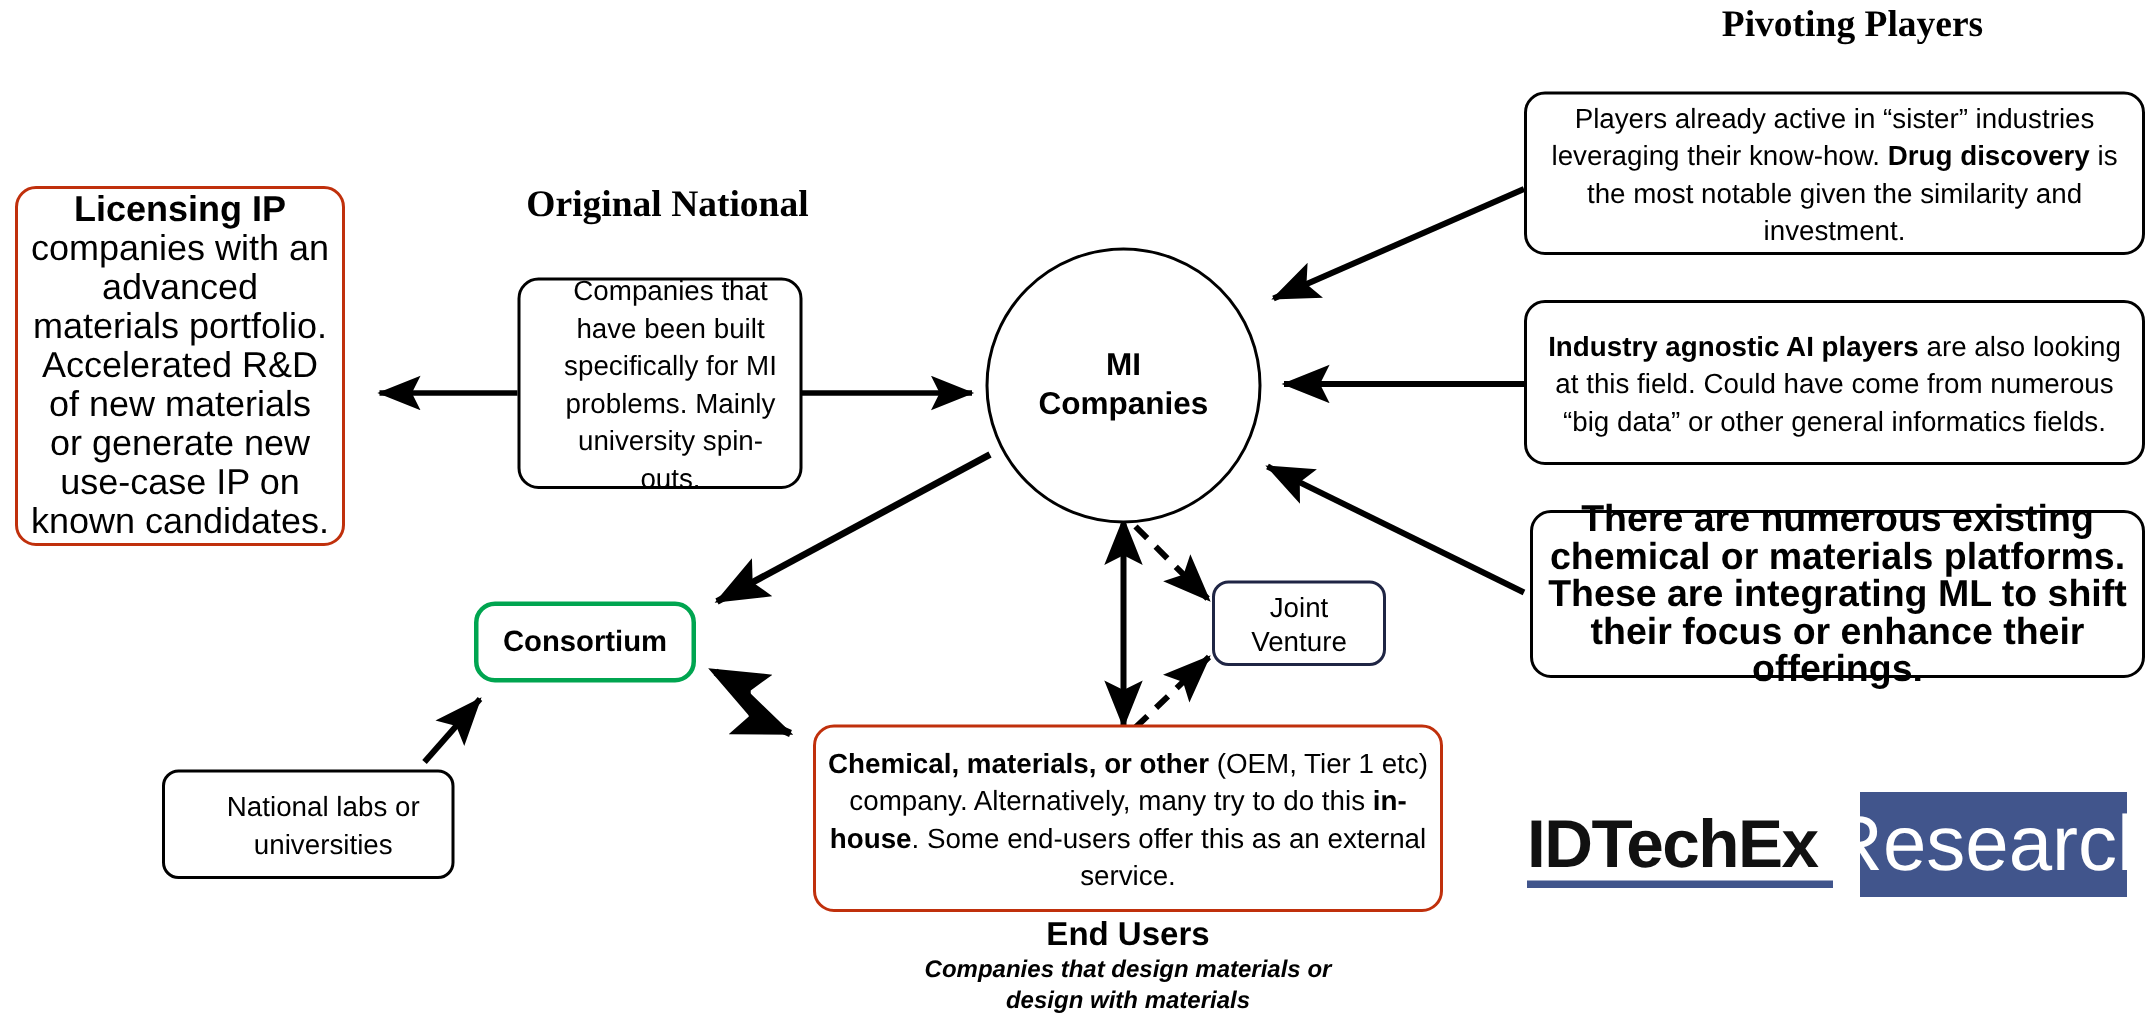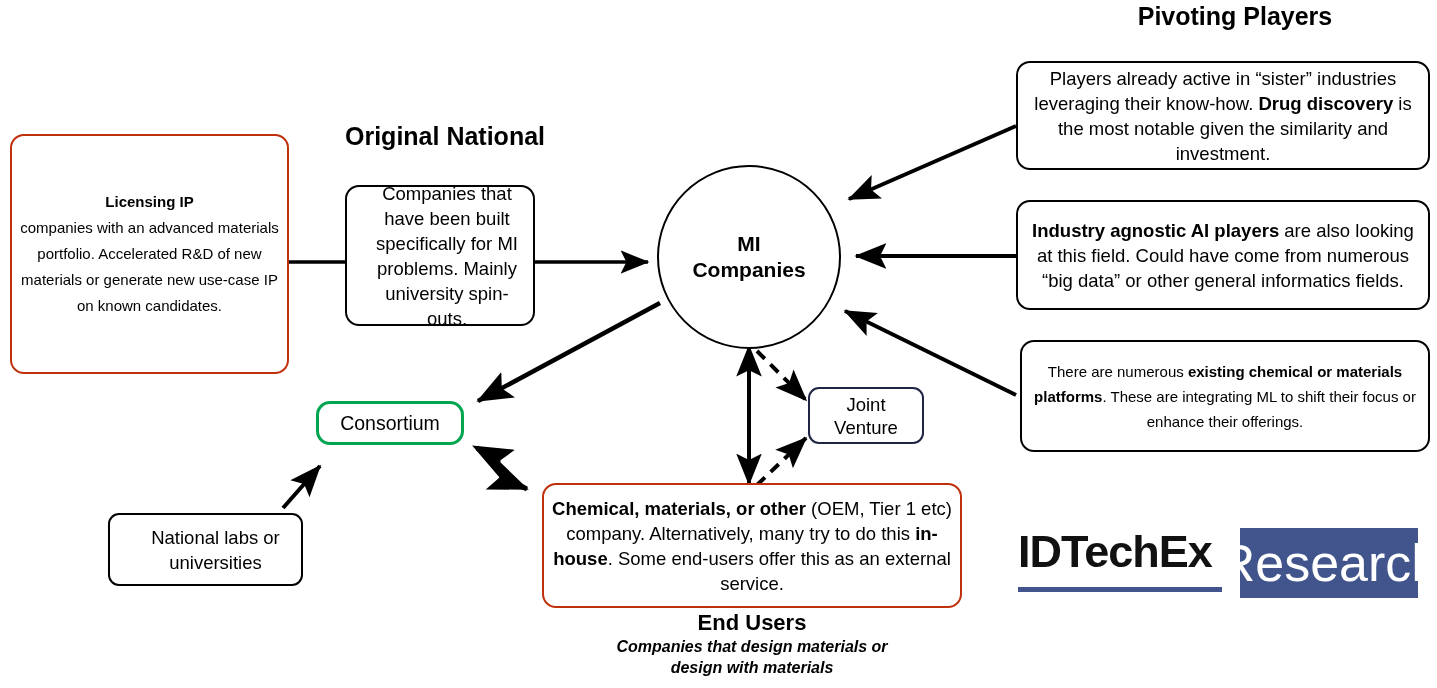--- a/index.html
+++ b/index.html
@@ -36,20 +36,21 @@
   .circle {
     border: 2.5px solid #000000;
     border-radius: 50%;
   }
   .heading {
     position: absolute;
     font-weight: bold;
     color: #000000;
     text-align: center;
     z-index: 3;
+    font-family: Liberation Serif, serif;
   }
   .caption {
     position: absolute;
     text-align: center;
     color: #000000;
     z-index: 3;
   }
   .caption .cap-title { font-weight: bold; font-size: 22px; line-height: 26px; }
   .caption .cap-sub { font-style: italic; font-weight: bold; font-size: 16px; line-height: 21px; }
   .txt { display: block; width: 100%; padding: 0 8px; box-sizing: border-box; }
@@ -68,21 +69,21 @@
     width: 400px;
     height: 70px;
     z-index: 3;
     display: flex;
     align-items: stretch;
   }
   #logo-left {
     position: relative;
     width: 208px;
     display: flex;
-    align-items: flex-start;
+    align-items: center;
     justify-content: flex-start;
   }
   #logo-left .lt {
     font-family: "Liberation Sans", sans-serif;
     font-weight: bold;
     font-size: 45px;
     letter-spacing: -1px;
     color: #111111;
     line-height: 48px;
   }
@@ -180,21 +181,21 @@
   </svg>
 
   <div class="heading" style="left:320px; top:122px; width:250px; font-size:25px; line-height:29px;">
     <span>Original National</span>
   </div>
 
   <div class="heading" style="left:1080px; top:2px; width:310px; font-size:25px; line-height:29px;">
     <span>Pivoting Players</span>
   </div>
 
-  <div class="node box box-red" style="left:10px; top:134px; width:279px; height:240px; font-size:15px; line-height:26px;">
+  <div class="node box box-red" style="left:10px; top:124px; width:220px; height:240px; font-size:24px; line-height:26px;">
     <span class="txt">
       <b>Licensing IP</b><br>
       <span>companies with an advanced materials portfolio. Accelerated R&amp;D of new materials or generate new use-case IP on known candidates.</span>
     </span>
   </div>
 
   <div class="node box" style="left:345px; top:185px; width:190px; height:141px; font-size:18.5px; line-height:25px;padding-left:14px;">
     <span class="txt">Companies that have been built specifically for MI problems. Mainly university spin-outs.</span>
   </div>
 
@@ -210,27 +211,27 @@
       <span>Players already active in “sister” industries leveraging their know-how. </span><b>Drug discovery</b><span> is the most notable given the similarity and investment.</span>
     </span>
   </div>
 
   <div class="node box" style="left:1016px; top:200px; width:414px; height:110px; font-size:18.5px; line-height:25px;">
     <span class="txt">
       <b>Industry agnostic AI players</b><span> are also looking at this field. Could have come from numerous “big data” or other general informatics fields.</span>
     </span>
   </div>
 
-  <div class="node box" style="left:1020px; top:340px; width:410px; height:112px; font-size:15px; line-height:25px;">
+  <div class="node box" style="left:1020px; top:340px; width:410px; height:112px; font-size:25px; line-height:25px;font-weight:bold;">
     <span class="txt">
       <span>There are numerous </span><b>existing chemical or materials platforms</b><span>. These are integrating ML to shift their focus or enhance their offerings.</span>
     </span>
   </div>
 
-  <div class="node box box-green" style="left:316px; top:401px; width:148px; height:44px; font-size:19.5px; font-weight:normal;">
+  <div class="node box box-green" style="left:316px; top:401px; width:148px; height:54px; font-size:19.5px; font-weight:bold;">
     <span class="txt">Consortium</span>
   </div>
 
   <div class="node box box-navy" style="left:808px; top:387px; width:116px; height:57px; font-size:18.5px; line-height:23px; font-weight:normal; border-radius:11px;">
     <span class="txt">
       <span>Joint</span><br>
       <span>Venture</span>
     </span>
   </div>
 

